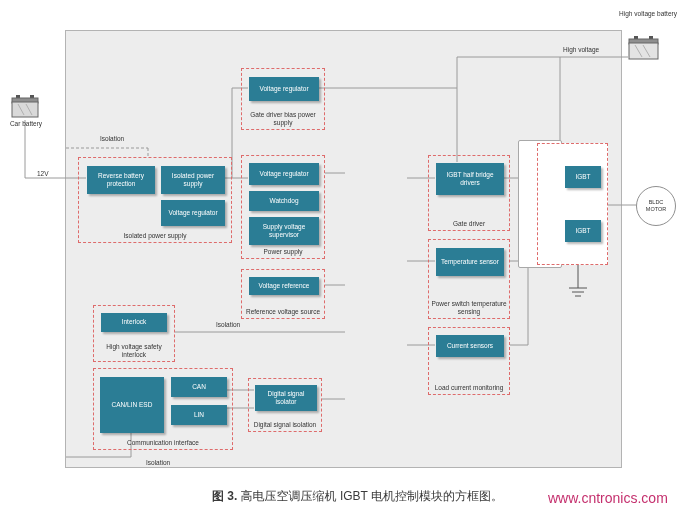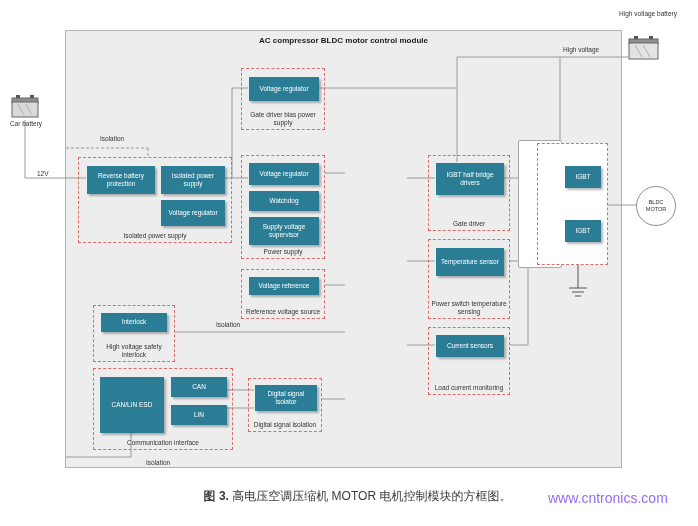--- a/index.html
+++ b/index.html
@@ -24,21 +24,21 @@
   .whitebox { position:absolute; background:#fff; border:1px solid #a8a8a8; border-radius:2px; }
   .redbox { position:absolute; background:#fff; border:1px dashed #de6b6b; }
   .motor { position:absolute; left:636px; top:186px; width:40px; height:40px;
            border-radius:50%; background:#fff; border:1px solid #8f8f8f;
            display:flex; align-items:center; justify-content:center; text-align:center;
            font-size:5.5px; line-height:1.25; color:#333; padding:0 5px; }
   .caption { position:absolute; left:0; top:488px; width:698px; text-align:center;
              font-size:12px; color:#3a3a3a; }
   .caption .cap-label { font-weight:bold;margin-left:17px; }
   .watermark { position:absolute; left:548px; top:490px; font-size:14px;
-               color:#8b5cf6; opacity:.9; }
+               color:#be185d; opacity:.9; }
 </style>
 </head>
 <body>
 
 <div class="stage">
 
   <div class="panel"></div>
 
   <svg class="svglayer" width="698" height="526">
     <g stroke="#9a9a9a" stroke-width="1" fill="none">
@@ -75,21 +75,20 @@
     </g>
     <g fill="#555" stroke="none">
       <polygon points="560,191 554,190 558,186"></polygon>
       <polygon points="560,245 554,244 558,240"></polygon>
     </g>
     <g stroke="#555" stroke-width="1" fill="none">
       <path d="M569,288 H587 M572,292 H584 M575,296 H581"></path>
     </g>
   </svg>
 
-  <div class="title">AC compressor BLDC motor control module</div>
 
   <svg style="position:absolute;left:8px;top:92px" width="36" height="28">
     <rect x="8" y="3" width="4" height="4" fill="#555"></rect>
     <rect x="22" y="3" width="4" height="4" fill="#555"></rect>
     <rect x="4" y="6" width="26" height="5" fill="#8f8f8f" stroke="#666"></rect>
     <rect x="4" y="10" width="26" height="15" fill="#d9d9d9" stroke="#666"></rect>
     <path d="M10,12 L16,23 M18,12 L24,23" stroke="#b0b0b0"></path>
   </svg>
   <div class="lbl wrap" style="left:9px;top:120px;width:34px">Car battery</div>
   <div class="lbl" style="left:37px;top:170px">12V</div>
@@ -166,17 +165,17 @@
   </div>
 
   <div class="whitebox" style="left:518px;top:140px;width:44px;height:128px"></div>
   <div class="redbox" style="left:537px;top:143px;width:71px;height:122px"></div>
   <div class="block" style="left:565px;top:166px;width:36px;height:22px">IGBT</div>
   <div class="block" style="left:565px;top:220px;width:36px;height:22px">IGBT</div>
 
   <div class="motor">BLDC MOTOR</div>
 
   <div class="caption">
-    <span class="cap-label">图 3.</span><span> 高电压空调压缩机 MOTOR 电机控制模块的方框图。</span>
+    <span class="cap-label">图 3.</span><span> 高电压空调压缩机 IGBT 电机控制模块的方框图。</span>
   </div>
   <div class="watermark">www.cntronics.com</div>
 
 </div>
 
 </body></html>

